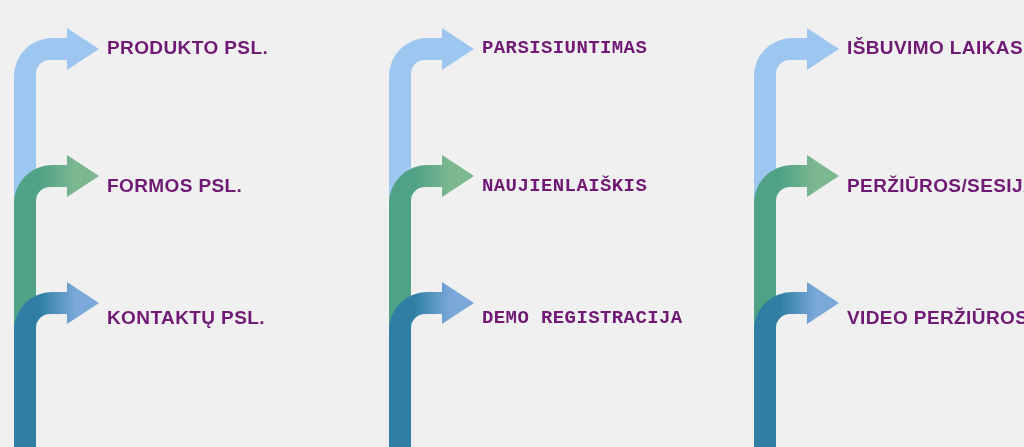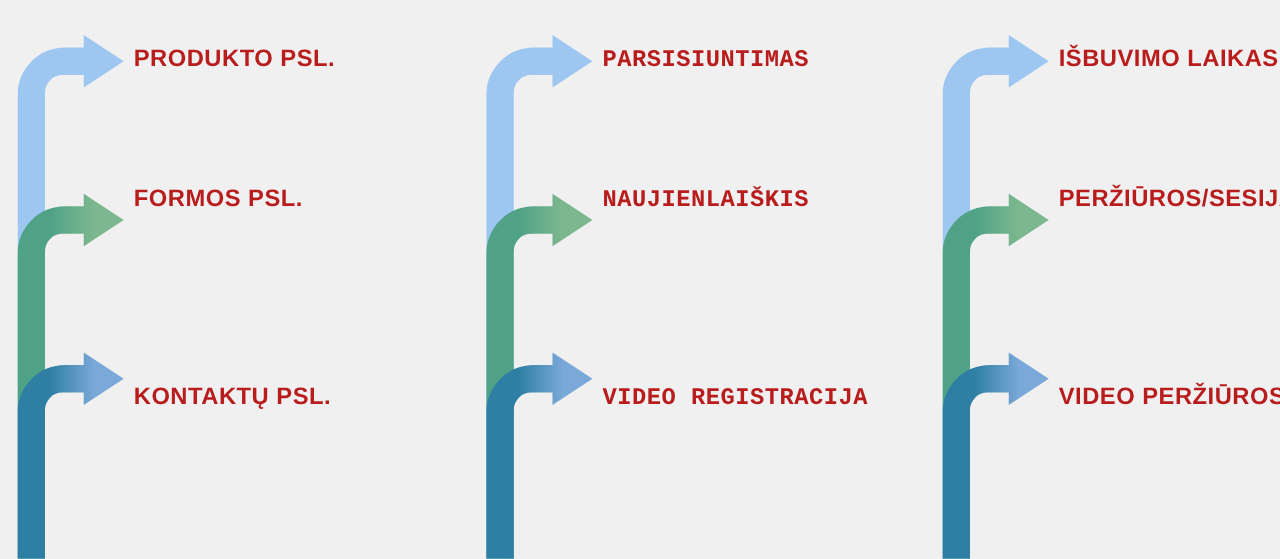--- a/index.html
+++ b/index.html
@@ -28,29 +28,29 @@
   .col1 .arrow-svg { left: 14px; }
   .col2 .arrow-svg { left: 389px; }
   .col3 .arrow-svg { left: 754px; }
 
   .arrow-label {
     position: absolute;
     height: 24px;
     line-height: 24px;
     font-size: 19px;
     font-weight: bold;
-    color: #b91c1c;
+    color: #701a75;
     letter-spacing: 0.4px;
     white-space: nowrap;
   }
   .col1 .arrow-label { left: 107px; }
   .col2 .arrow-label { left: 482px; font-family: Liberation Mono, monospace; }
   .col3 .arrow-label { left: 847px; }
   .row1 { top: 36px; }
-  .row2 { top: 148px; }
+  .row2 { top: 174px; }
   .row3 { top: 306px; }
 
   .defs-holder {
     position: absolute;
     width: 0;
     height: 0;
     overflow: hidden;
   }
 </style>
 </head>
@@ -87,21 +87,21 @@
   </div>
 
   <div class="col2">
     <svg class="arrow-svg" viewBox="0 0 90 447">
       <path d="M0 520 L0 76 A38 38 0 0 1 38 38 L53 38 L53 28 L85 49 L53 70 L53 60 L36 60 A14 14 0 0 0 22 74 L22 520 Z" fill="#9DC7F0"></path>
       <path fill="url(#gradGreen)" transform="translate(0,127)" d="M0 520 L0 76 A38 38 0 0 1 38 38 L53 38 L53 28 L85 49 L53 70 L53 60 L36 60 A14 14 0 0 0 22 74 L22 520 Z"></path>
       <path fill="url(#gradBlue)" transform="translate(0,254)" d="M0 520 L0 76 A38 38 0 0 1 38 38 L53 38 L53 28 L85 49 L53 70 L53 60 L36 60 A14 14 0 0 0 22 74 L22 520 Z"></path>
     </svg>
     <div class="arrow-label row1">PARSISIUNTIMAS</div>
     <div class="arrow-label row2">NAUJIENLAIŠKIS</div>
-    <div class="arrow-label row3">VIDEO REGISTRACIJA</div>
+    <div class="arrow-label row3">DEMO REGISTRACIJA</div>
   </div>
 
   <div class="col3">
     <svg class="arrow-svg" viewBox="0 0 90 447">
       <path d="M0 520 L0 76 A38 38 0 0 1 38 38 L53 38 L53 28 L85 49 L53 70 L53 60 L36 60 A14 14 0 0 0 22 74 L22 520 Z" fill="#9DC7F0"></path>
       <path fill="url(#gradGreen)" transform="translate(0,127)" d="M0 520 L0 76 A38 38 0 0 1 38 38 L53 38 L53 28 L85 49 L53 70 L53 60 L36 60 A14 14 0 0 0 22 74 L22 520 Z"></path>
       <path fill="url(#gradBlue)" transform="translate(0,254)" d="M0 520 L0 76 A38 38 0 0 1 38 38 L53 38 L53 28 L85 49 L53 70 L53 60 L36 60 A14 14 0 0 0 22 74 L22 520 Z"></path>
     </svg>
     <div class="arrow-label row1">IŠBUVIMO LAIKAS</div>
     <div class="arrow-label row2">PERŽIŪROS/SESIJĄ</div>

